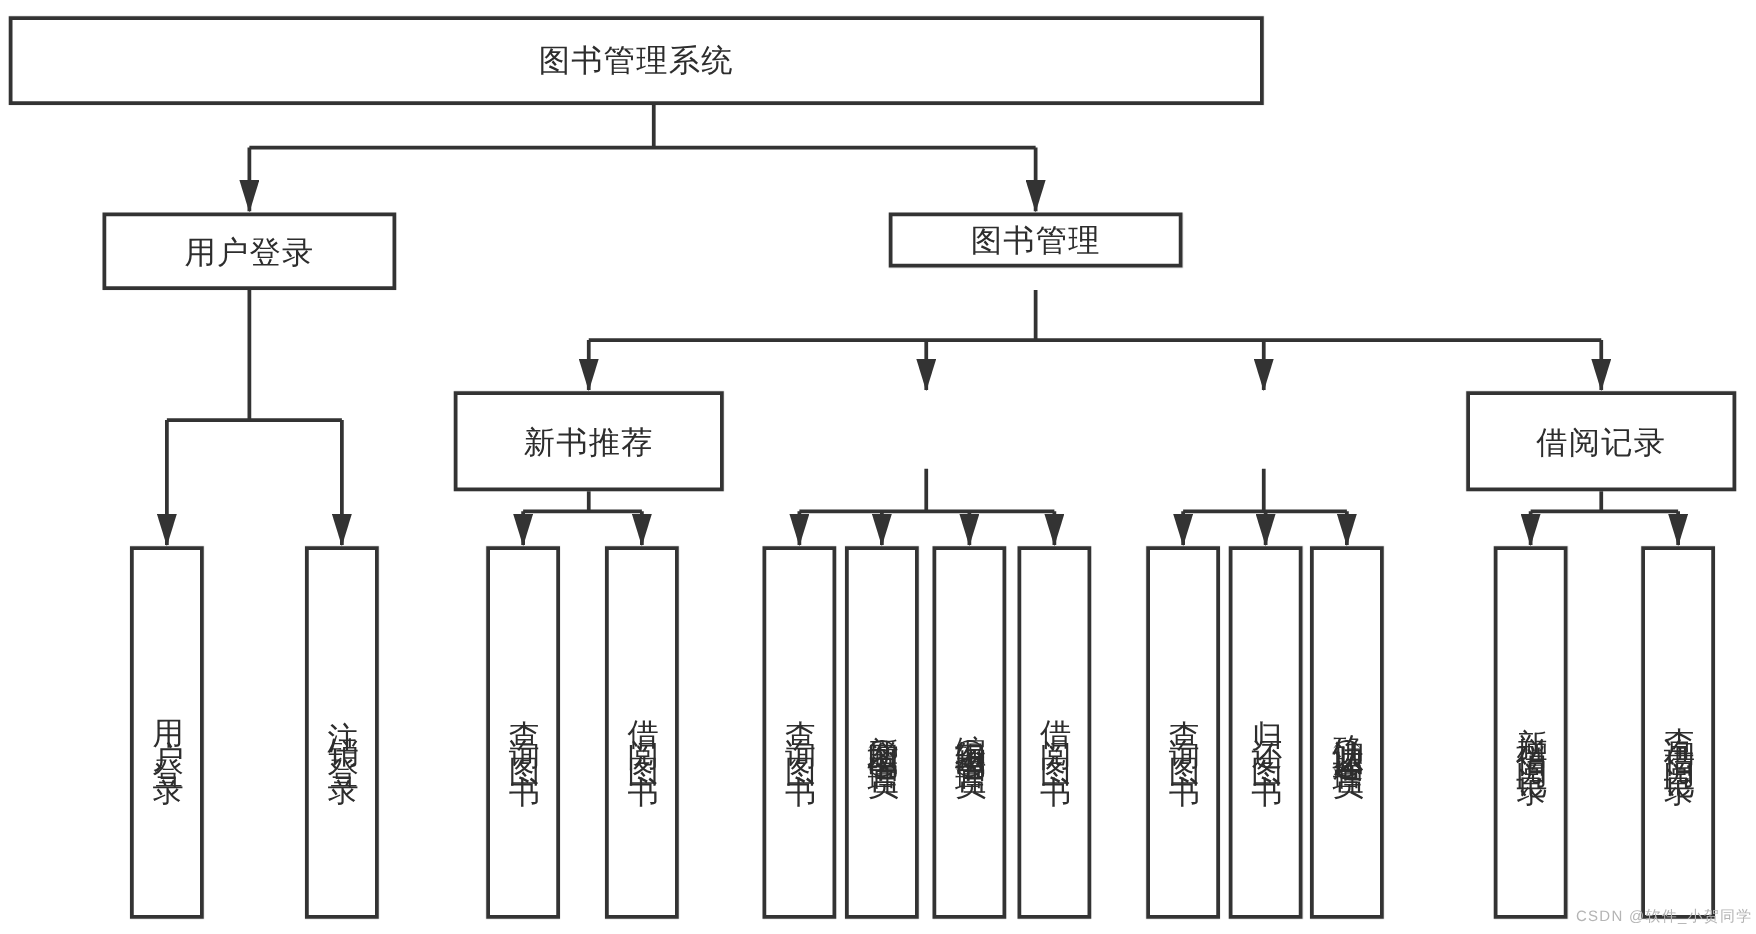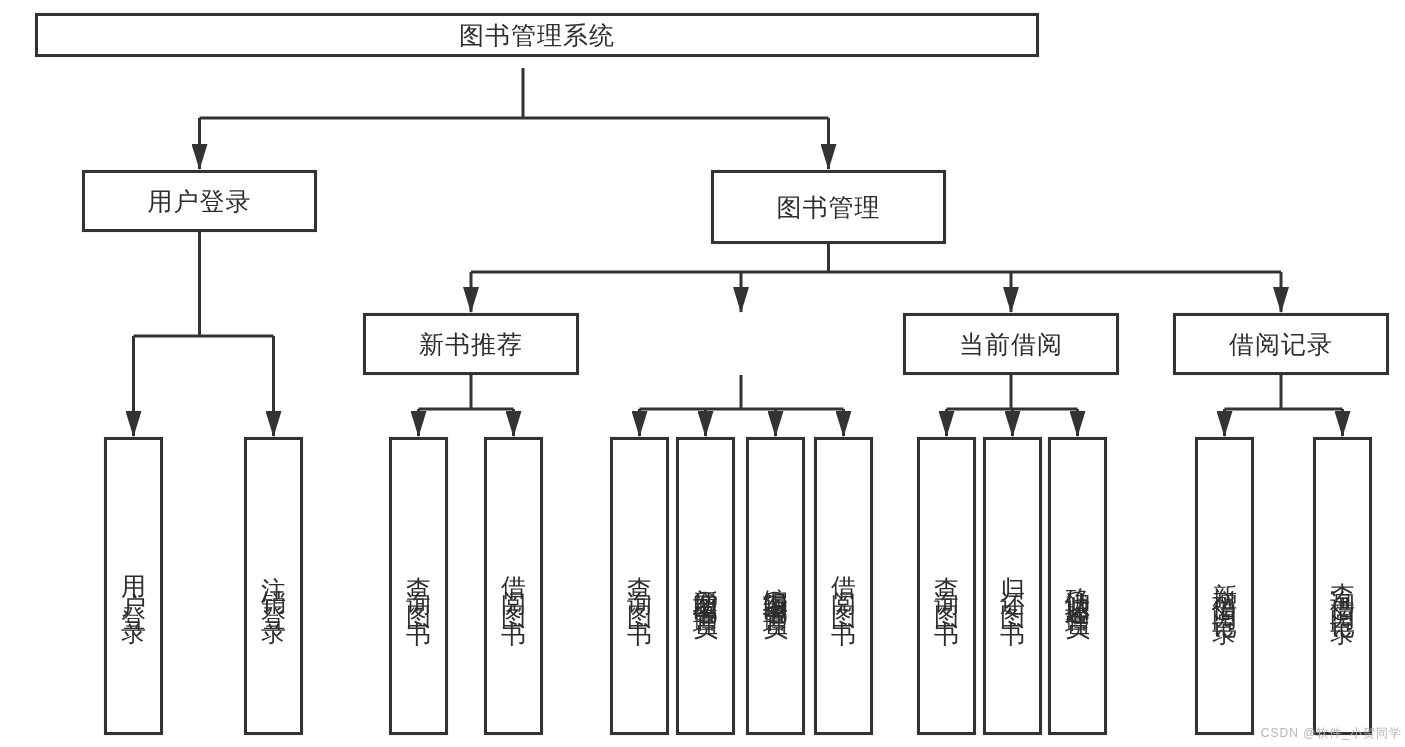--- a/index.html
+++ b/index.html
@@ -25,24 +25,24 @@
     background: #ffffff;
     display: flex;
     align-items: center;
     justify-content: center;
     font-size: 25px;
     color: #2d2d2d;
     letter-spacing: 1px;
     box-shadow: 0 0 1px rgba(0,0,0,0.25);
   }
   
-  .root   { left: 35px;  top: 13px;  width: 1004px; height: 44px; }
+  .root   { left: 7px;  top: 13px;  width: 1004px; height: 71px; }
   .lvl2-a { left: 82px;  top: 170px; width: 235px;  height: 62px; }
-  .lvl2-b { left: 711px; top: 170px; width: 235px;  height: 74px; }
-  .lvl3   { top: 313px; width: 216px; height: 62px; }
+  .lvl2-b { left: 711px; top: 170px; width: 235px;  height: 44px; }
+  .lvl3   { top: 313px; width: 216px; height: 80px; }
   .g0 { left: 363px; }
   .g1 { left: 633px; }
   .g2 { left: 903px; }
   .g3 { left: 1173px; }
   
   .leaf { top: 437px; width: 59px; height: 298px; }
   .leaf .vt {
     writing-mode: vertical-rl;
     text-orientation: mixed;
     line-height: 1;
@@ -135,23 +135,20 @@
   <div class="node lvl2-a">
     <span>用户登录</span>
   </div>
   <div class="node lvl2-b">
     <span>图书管理</span>
   </div>
 
   <div class="node lvl3 g0">
     <span>新书推荐</span>
   </div>
-  <div class="node lvl3 g2">
-    <span>当前借阅</span>
-  </div>
   <div class="node lvl3 g3">
     <span>借阅记录</span>
   </div>
 
   <div class="node leaf ls-lg x-user-login">
     <span class="vt">用户登录</span>
   </div>
   <div class="node leaf ls-lg x-logout">
     <span class="vt">注销登录</span>
   </div>

